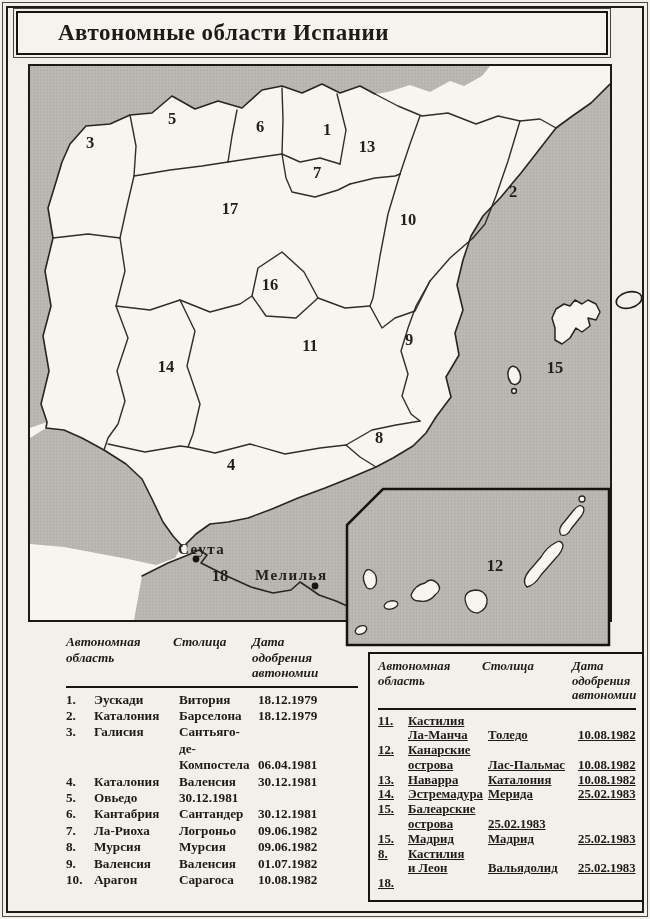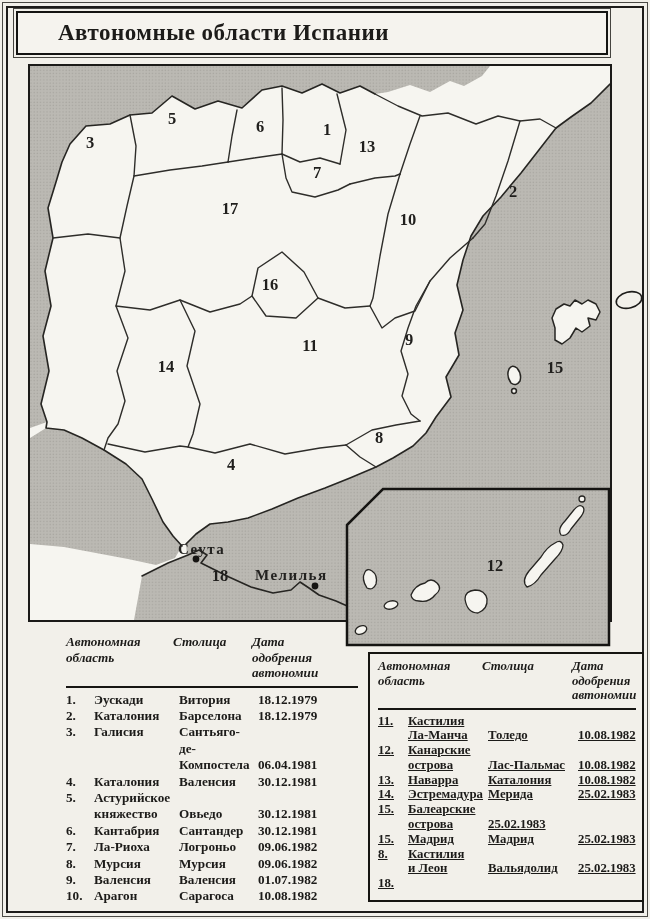--- a/index.html
+++ b/index.html
@@ -175,22 +175,21 @@
 одобрения
 автономии</span>
     </div>
     <hr class="thead-rule">
     <div>
         <div class="trow"><span class="tnum">1.</span><span class="tregion">Эускади</span><span class="tcapital">Витория</span><span class="tdate">18.12.1979</span></div>
         <div class="trow"><span class="tnum">2.</span><span class="tregion">Каталония</span><span class="tcapital">Барселона</span><span class="tdate">18.12.1979</span></div>
         <div class="trow"><span class="tnum">3.</span><span class="tregion">Галисия</span><span class="tcapital">Сантьяго-де-
 Компостела</span><span class="tdate">06.04.1981</span></div>
         <div class="trow"><span class="tnum">4.</span><span class="tregion">Каталония</span><span class="tcapital">Валенсия</span><span class="tdate">30.12.1981</span></div>
-        <div class="trow"><span class="tnum">5.</span><span class="tregion">Астурийское
-княжество</span><span class="tcapital">Овьедо</span><span class="tdate">30.12.1981</span></div>
+        <div class="trow"><span class="tnum">5.</span><span class="tcapital">Овьедо</span><span class="tdate">30.12.1981</span></div>
         <div class="trow"><span class="tnum">6.</span><span class="tregion">Кантабрия</span><span class="tcapital">Сантандер</span><span class="tdate">30.12.1981</span></div>
         <div class="trow"><span class="tnum">7.</span><span class="tregion">Ла-Риоха</span><span class="tcapital">Логроньо</span><span class="tdate">09.06.1982</span></div>
         <div class="trow"><span class="tnum">8.</span><span class="tregion">Мурсия</span><span class="tcapital">Мурсия</span><span class="tdate">09.06.1982</span></div>
         <div class="trow"><span class="tnum">9.</span><span class="tregion">Валенсия</span><span class="tcapital">Валенсия</span><span class="tdate">01.07.1982</span></div>
         <div class="trow"><span class="tnum">10.</span><span class="tregion">Арагон</span><span class="tcapital">Сарагоса</span><span class="tdate">10.08.1982</span></div>
       </div>
   </div>
 
   <div class="tbl tbl-right">
     <div class="thead">

